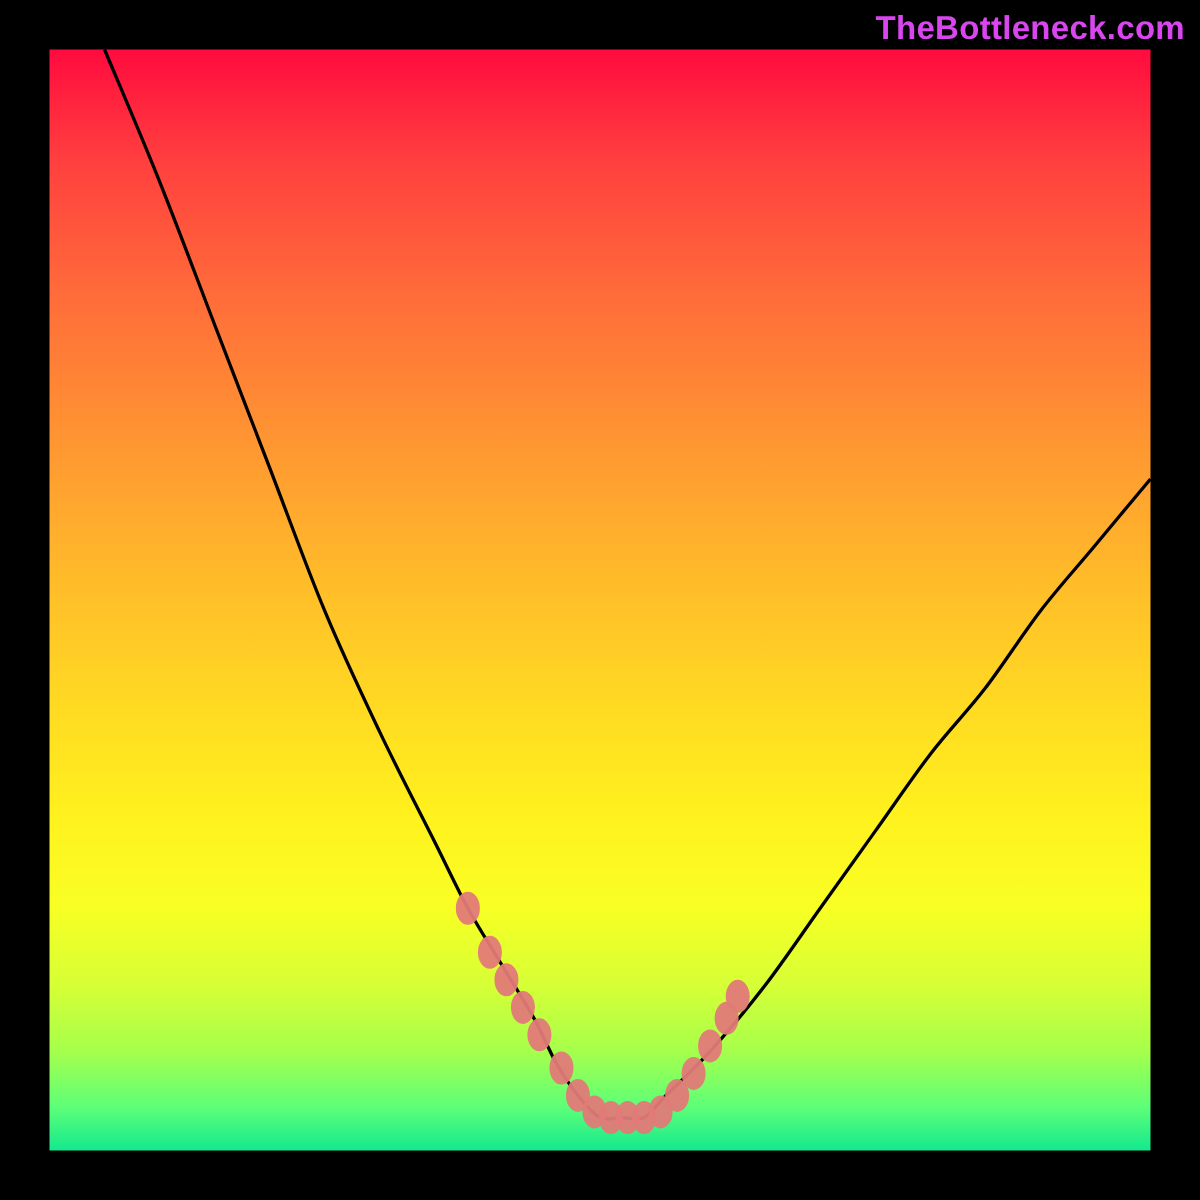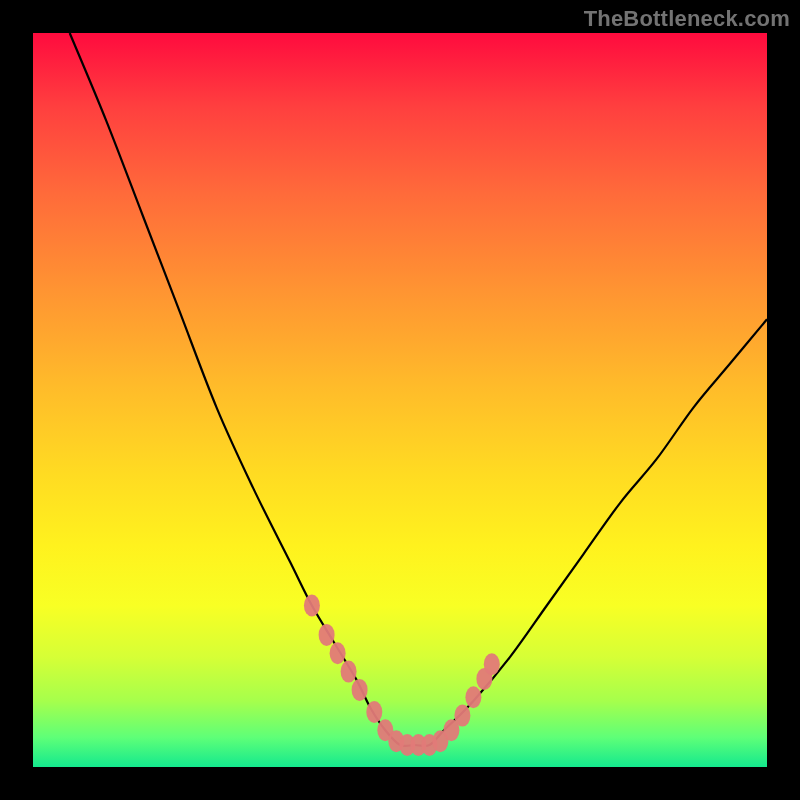--- a/index.html
+++ b/index.html
@@ -38,21 +38,21 @@
       #a6ff4c 91%,
       #5eff78 96%,
       #14e98e 100%);
   }
   .watermark {
     position: absolute;
     top: 6px;
     right: 10px;
     font-size: 22px;
     font-weight: 600;
-    color: #737373;
+    color: #d946ef;
     letter-spacing: 0.2px;
     user-select: none;
   }
   svg.curve {
     position: absolute;
     left: 33px;
     top: 33px;
     width: 734px;
     height: 734px;
     overflow: visible;

